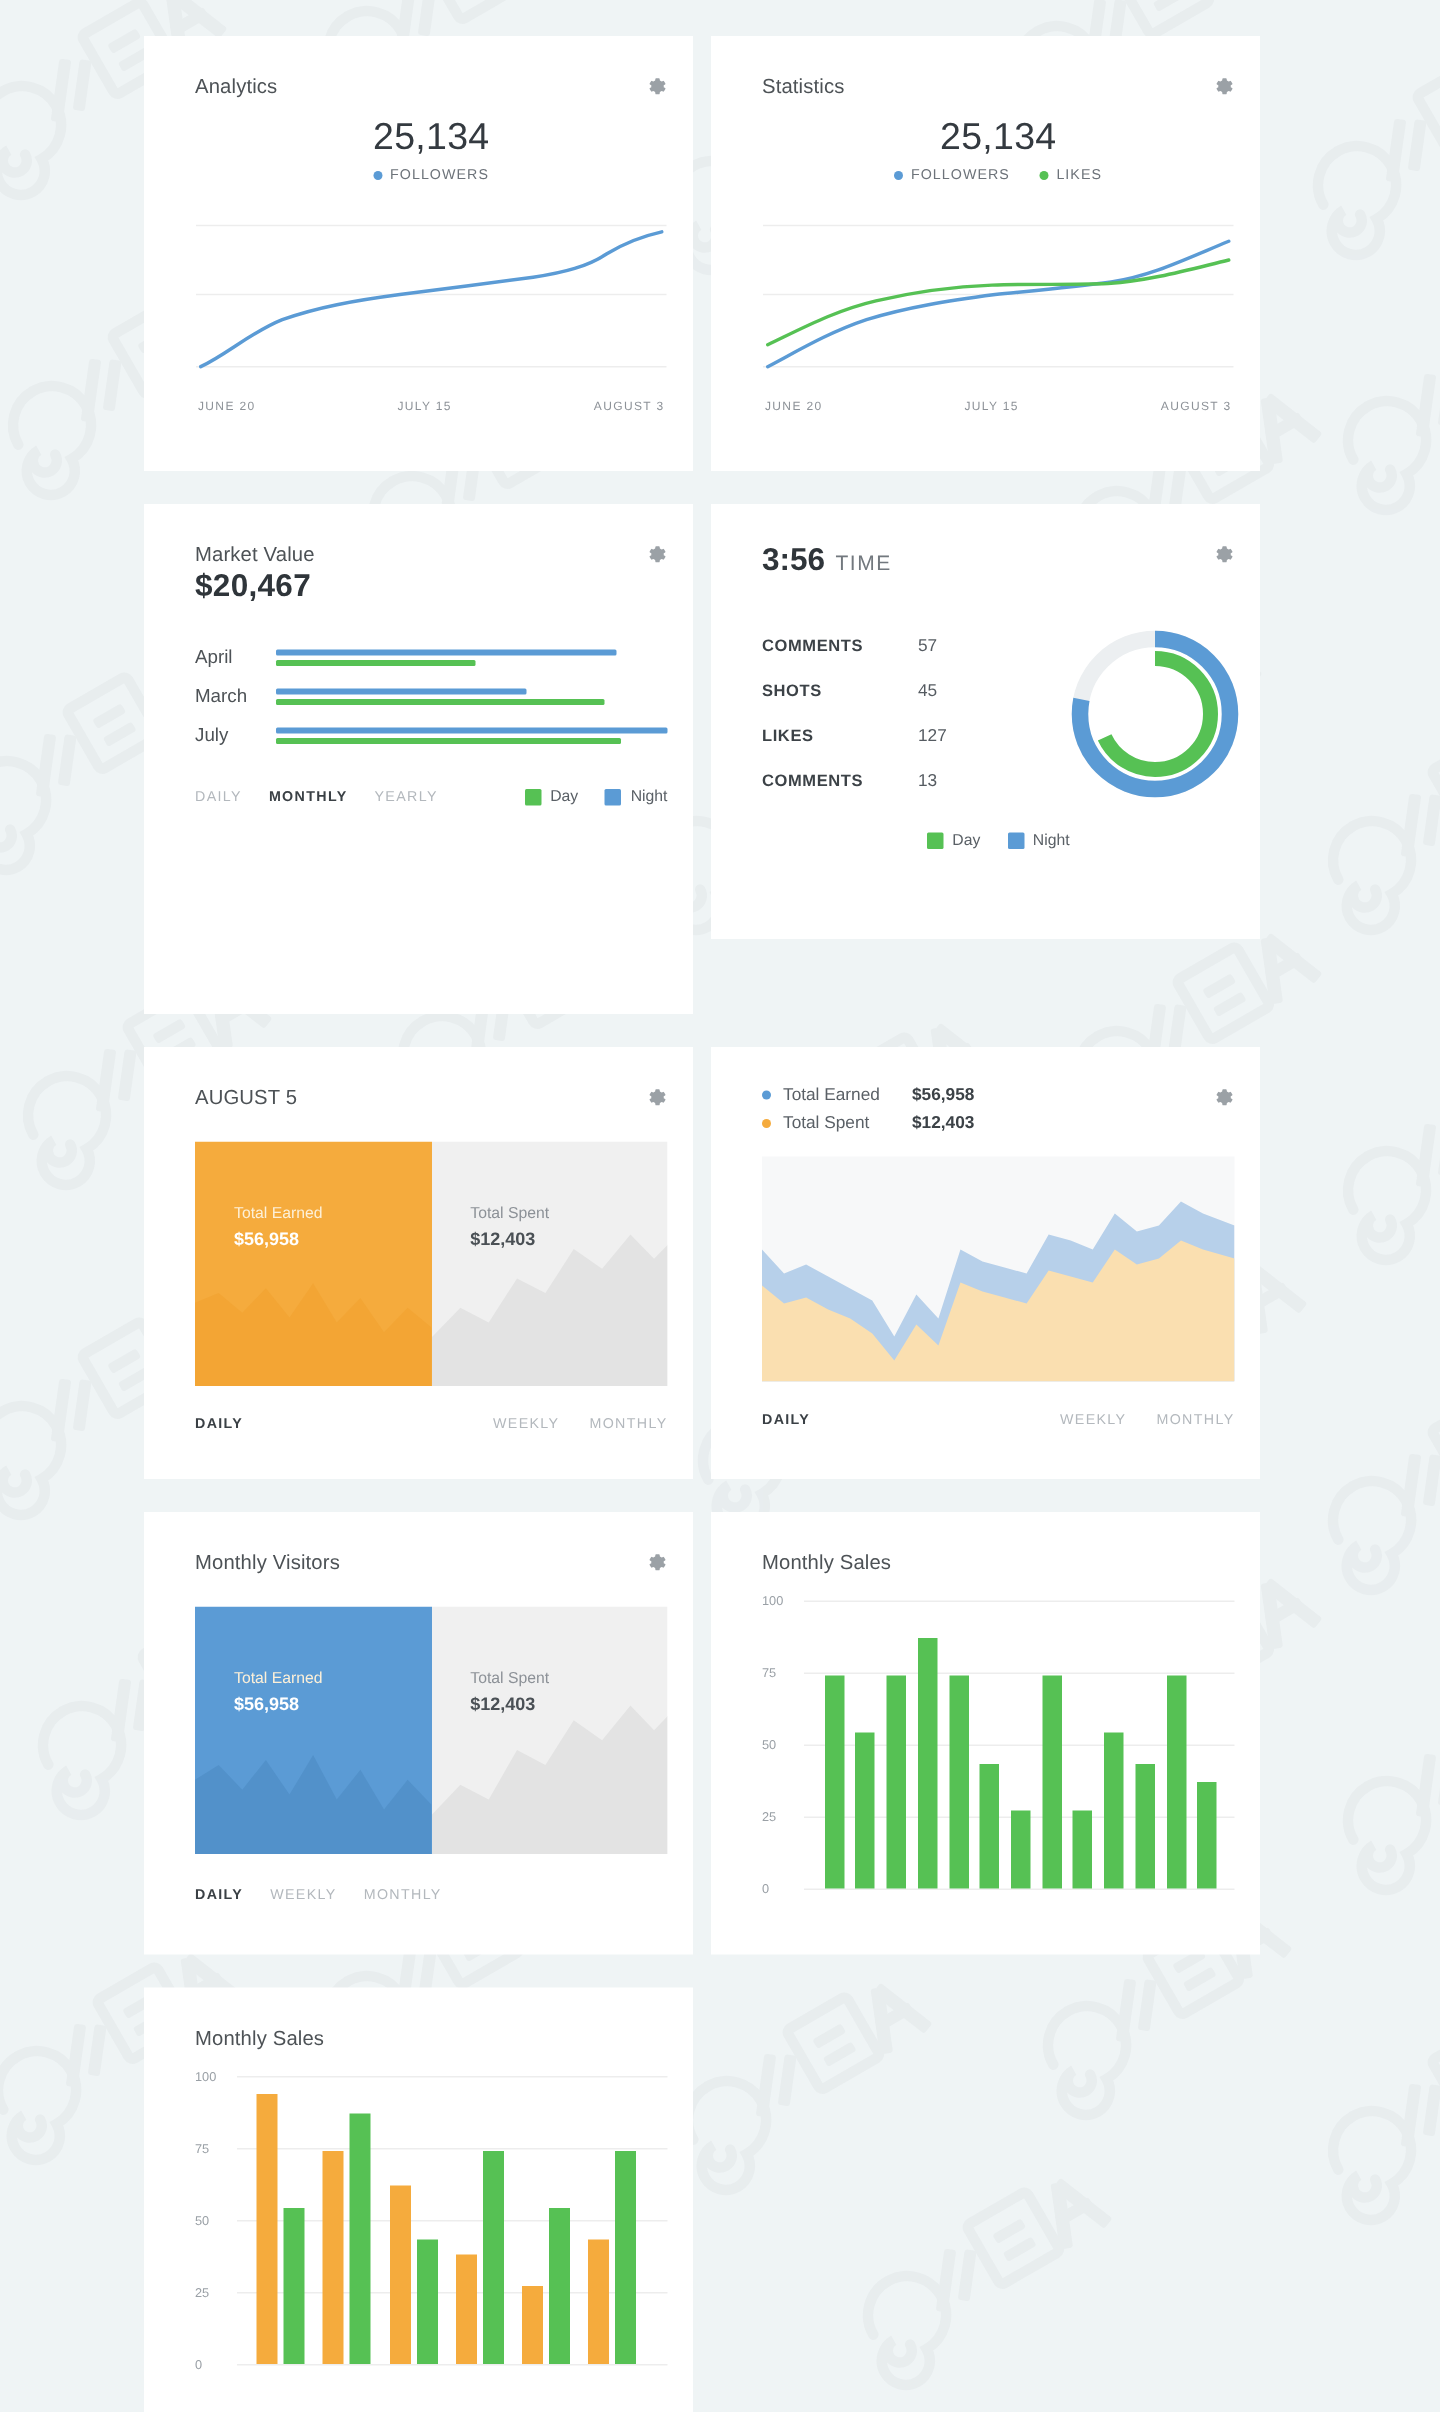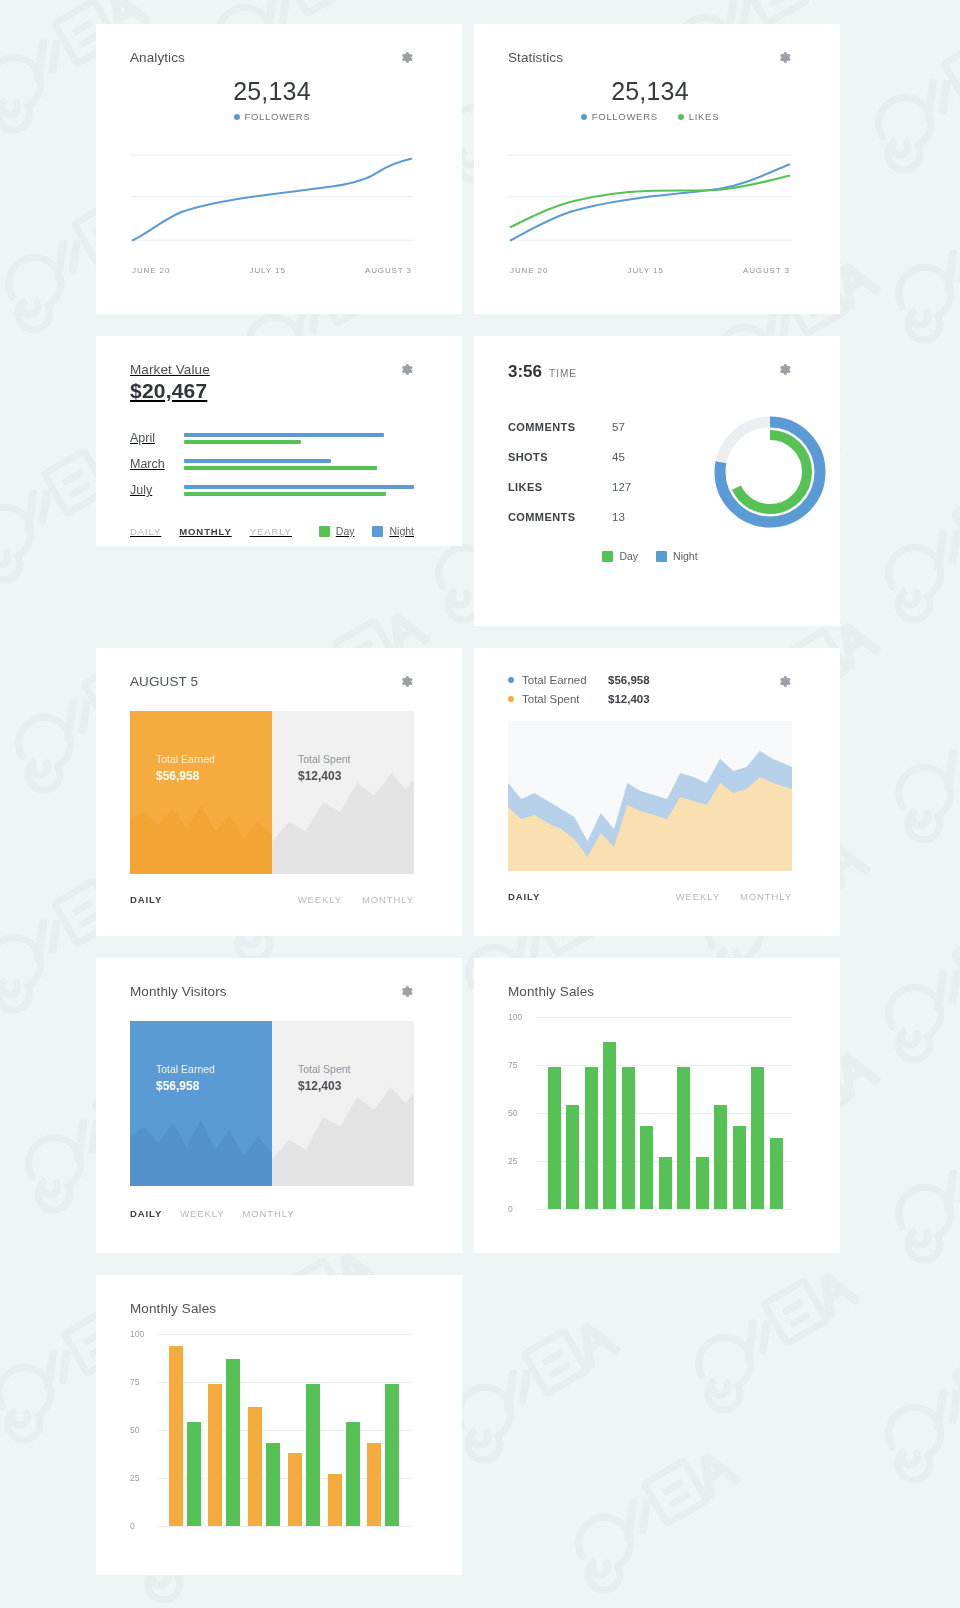--- a/index.html
+++ b/index.html
@@ -21,21 +21,21 @@
     display: grid;
     grid-template-columns: 366px 366px;
     column-gap: 12px;
     row-gap: 22px;
   }
   .card {
     background: #ffffff;
     position: relative;
     overflow: hidden;
   }
-  .card-pad { padding: 26px 48px 22px 34px; }
+  .card-pad { padding: 26px 17px 22px 34px; }
 
   .card-head {
     display: flex; align-items: flex-start; justify-content: space-between;
   }
   .card-title {
     font-size: 13.5px; color: #4d5256; font-weight: 400; letter-spacing: .1px;
   }
   .gear, .bell {
     width: 15px; height: 15px; color: #9ba1a6; flex: 0 0 auto;
   }
@@ -72,22 +72,22 @@
   .tabs { display: flex; gap: 18px; }
   .tab { font-size: 9.5px; letter-spacing: .9px; color: #b3b8bd; }
   .tab.active { color: #3a4045; font-weight: 700; }
   .sq-legend { display: flex; gap: 18px; }
   .sq-item { display: flex; align-items: center; gap: 6px; }
   .sq { width: 11px; height: 11px; border-radius: 1px; }
   .sq-label { font-size: 10.5px; color: #5a6066; }
 
   
   .time-head { display: flex; align-items: baseline; gap: 7px; }
-  .time-val { font-size: 17px; color: #2f353a; font-weight: 700; }
-  .time-unit { font-size: 10px; letter-spacing: 1px; color: #72787e; }
+  .time-val { font-size: 21px; color: #2f353a; font-weight: 700; }
+  .time-unit { font-size: 14px; letter-spacing: 1px; color: #72787e; }
   .stats-donut { display: flex; align-items: center; margin-top: 28px; }
   .stats-list { flex: 0 0 200px; }
   .stat-row { display: flex; align-items: center; height: 30px; }
   .stat-key { width: 104px; font-size: 11px; font-weight: 700; letter-spacing: .4px; color: #3c4247; }
   .stat-val { font-size: 11.5px; color: #555b61; }
   .donut-wrap { flex: 1; display: flex; justify-content: center; }
 
   
   .split {
     display: flex; height: 163px; margin-top: 22px; position: relative; overflow: hidden;
@@ -273,21 +273,21 @@
         </div>
 
         <div class="axis-row">
           <span>JUNE 20</span>
           <span>JULY 15</span>
           <span>AUGUST 3</span>
         </div>
       </div>
     </div>
 
-    <div class="card" style="height:210px;text-decoration:underline;">
+    <div class="card" style="height:340px;">
       <div class="card-pad">
         <div class="card-head">
           <div>
             <div class="card-title">Market Value</div>
             <div class="mv-amount">$20,467</div>
           </div>
           <span class="gear">
             <svg viewBox="0 0 16 16">
                 <path d="M8 5.2a2.8 2.8 0 1 0 0 5.6 2.8 2.8 0 0 0 0-5.6zm0 4.3a1.5 1.5 0 1 1 0-3 1.5 1.5 0 0 1 0 3z"></path>
                 <path d="M14.3 9.3l-1-.6a5.4 5.4 0 0 0 0-1.4l1-.6a.5.5 0 0 0 .2-.6l-1-1.7a.5.5 0 0 0-.6-.2l-1.1.4a5.3 5.3 0 0 0-1.2-.7l-.2-1.2a.5.5 0 0 0-.5-.4H7.9a.5.5 0 0 0-.5.4l-.2 1.2a5.3 5.3 0 0 0-1.2.7l-1.1-.4a.5.5 0 0 0-.6.2l-1 1.7a.5.5 0 0 0 .2.6l1 .6a5.4 5.4 0 0 0 0 1.4l-1 .6a.5.5 0 0 0-.2.6l1 1.7a.5.5 0 0 0 .6.2l1.1-.4c.4.3.8.5 1.2.7l.2 1.2a.5.5 0 0 0 .5.4h2a.5.5 0 0 0 .5-.4l.2-1.2c.4-.2.8-.4 1.2-.7l1.1.4a.5.5 0 0 0 .6-.2l1-1.7a.5.5 0 0 0-.2-.6z"></path>

